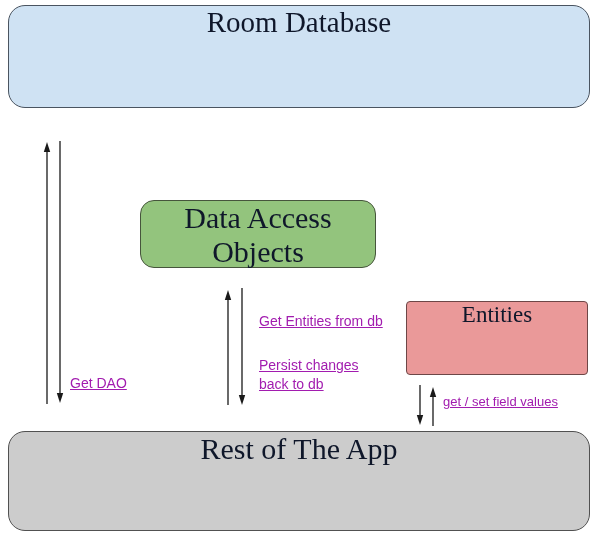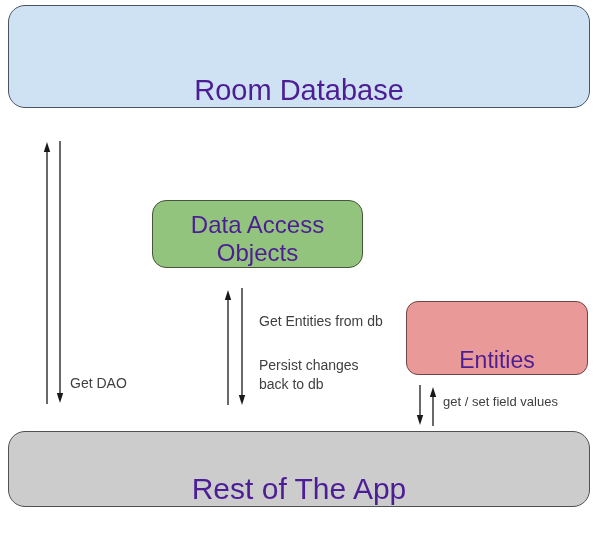--- a/index.html
+++ b/index.html
@@ -11,70 +11,72 @@
   .stage {
     position: relative;
     width: 600px;
     height: 542px;
     background: #ffffff;
     overflow: hidden;
   }
   .node {
     position: absolute;
     display: flex;
-    align-items: flex-end;
+    align-items: flex-start;
     justify-content: center;
     border: 1.6px solid #4a4f55;
     box-sizing: border-box;
-    color: #4c1d95;
+    color: #0f172a;
     text-align: center;
+    font-family: Liberation Serif, serif;
   }
   .node-room-database {
     left: 8px; top: 5px;
     width: 582px; height: 103px;
     border-radius: 17px;
     font-size: 29px;
   }
   .node-dao {
-    left: 152px; top: 200px;
-    width: 211px; height: 68px;
+    left: 140px; top: 200px;
+    width: 236px; height: 68px;
     border-radius: 14px;
-    font-size: 24px;
+    font-size: 30px;
   }
   .node-entities {
     left: 406px; top: 301px;
     width: 182px; height: 74px;
-    border-radius: 12px;
+    border-radius: 4px;
     font-size: 23px;
   }
   .node-app {
     left: 8px; top: 431px;
-    width: 582px; height: 76px;
+    width: 582px; height: 100px;
     border-radius: 17px;
     font-size: 30px;
   }
   .edge-svg {
     position: absolute;
     overflow: visible;
   }
   .edge-svg line {
     stroke: #1a1a1a;
     stroke-width: 1.3;
   }
   .edge-svg polygon {
     fill: #1a1a1a;
   }
   .svg-room-app   { left: 40px;  top: 140px; width: 28px; height: 266px; }
   .svg-dao-app    { left: 220px; top: 288px; width: 30px; height: 120px; }
   .svg-entities-app { left: 413px; top: 384px; width: 30px; height: 44px; }
   .edge-label {
     position: absolute;
-    color: #404040;
+    color: #a21caf;
     white-space: pre-line;
     line-height: 19px;
+    text-decoration: underline;
   }
   .label-get-dao        { left: 70px;  top: 374px; font-size: 14px; text-align: center; }
   .label-get-entities   { left: 259px; top: 312px; font-size: 14px; }
   .label-persist        { left: 259px; top: 356px; font-size: 14px; }
   .label-get-set-fields { left: 443px; top: 392px; font-size: 13px; }
 </style>
 </head>
 <body>
 
 <div class="stage">

